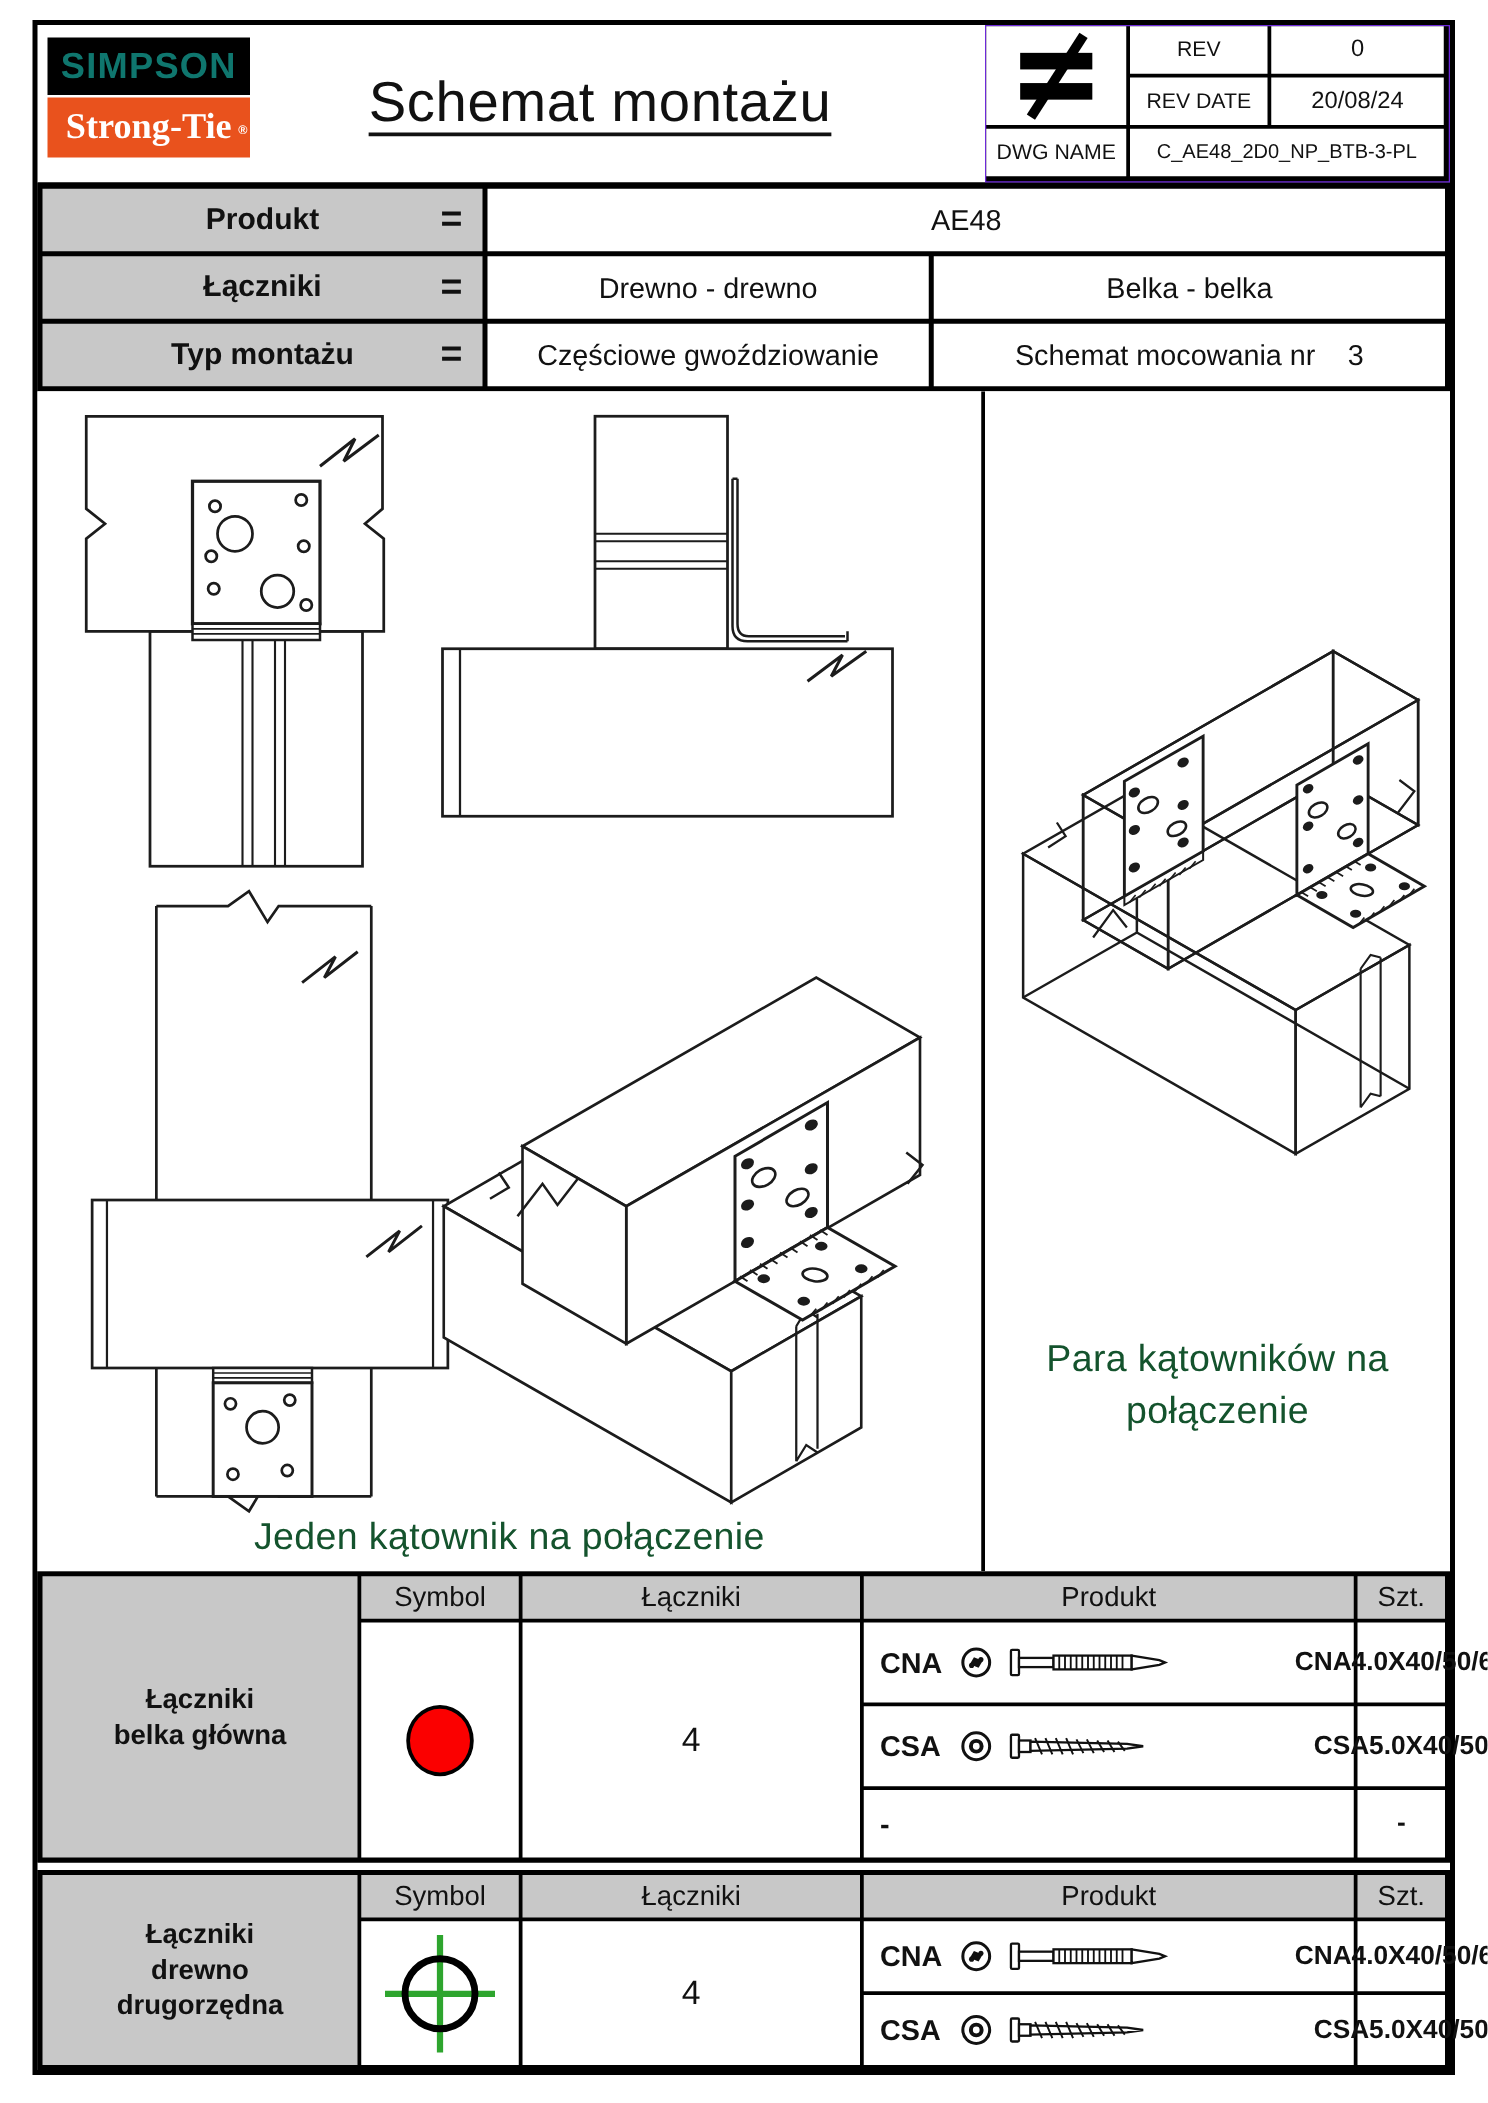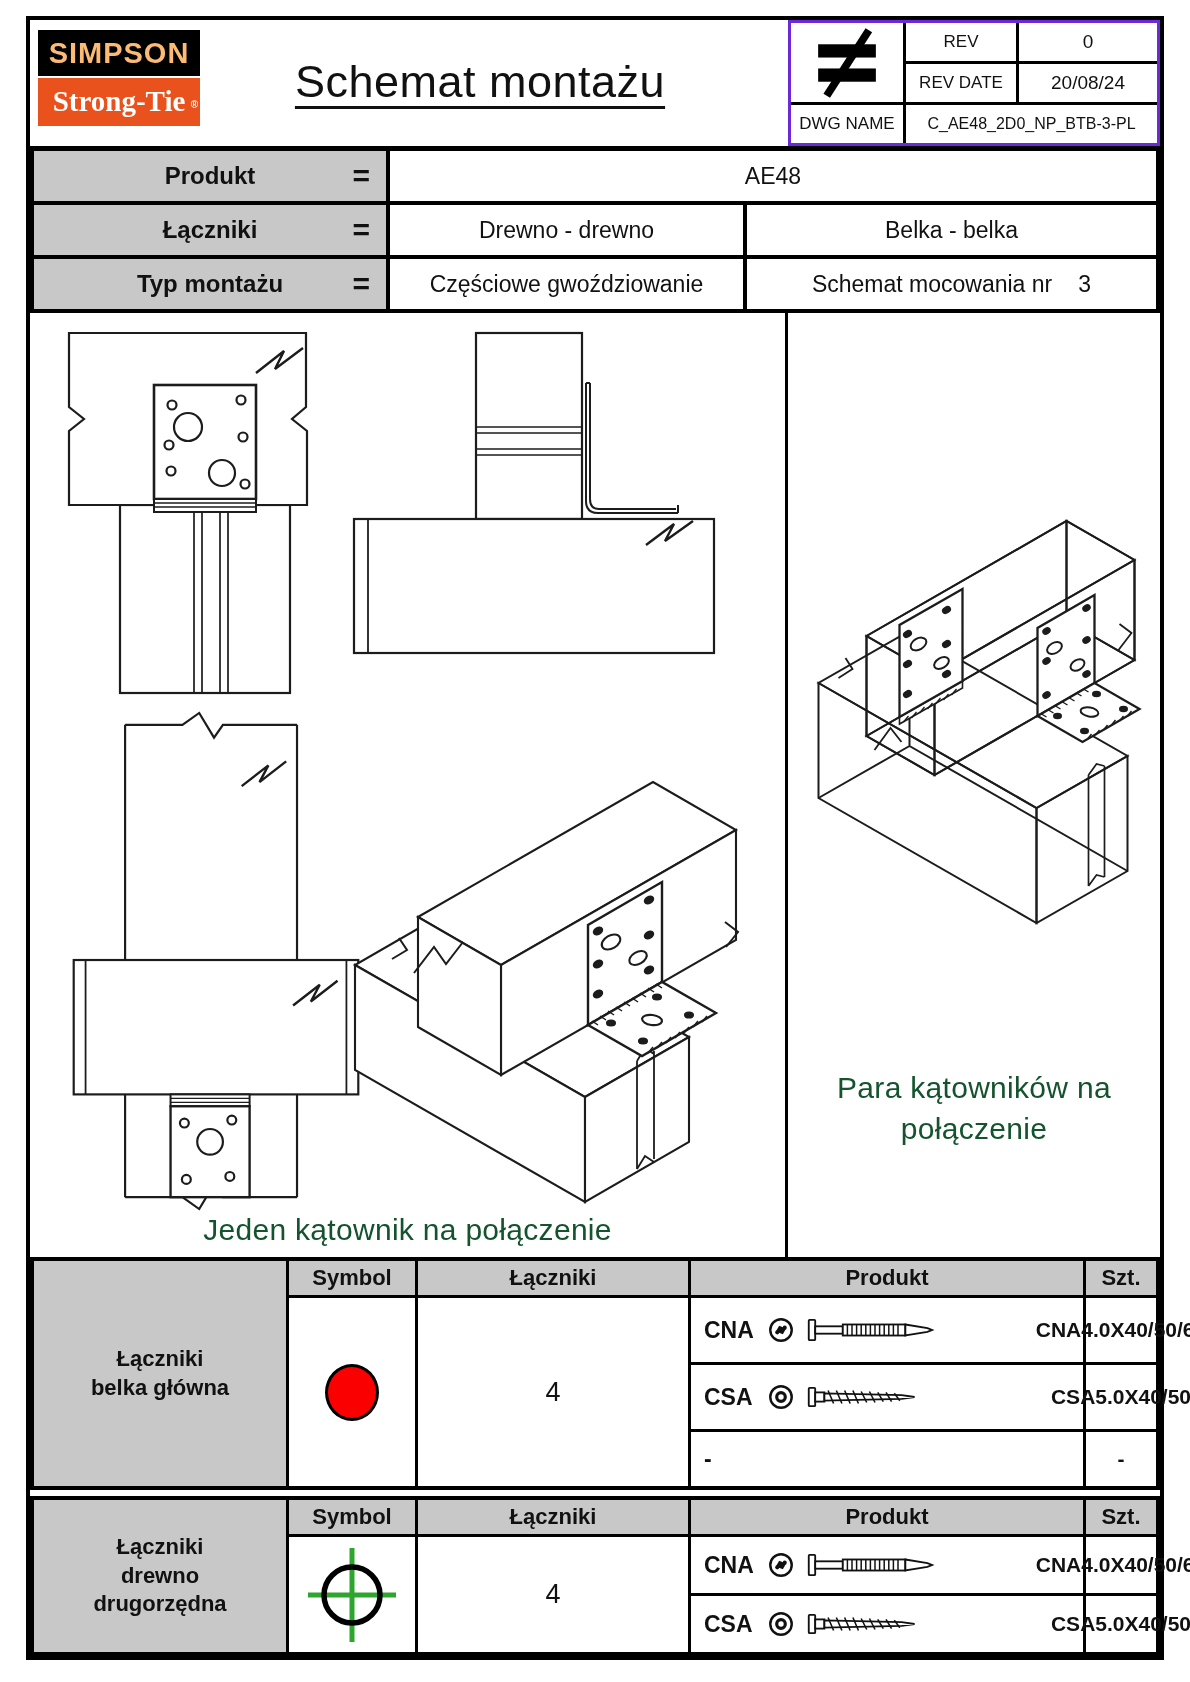--- a/index.html
+++ b/index.html
@@ -5,26 +5,26 @@
   :root{
     --orange:#E9521D; --red:#FB0000; --green:#2EA52E; --gray:#C8C8C8; --ink:#1c1c1c;
   }
   *{box-sizing:border-box; margin:0; padding:0;}
   body{width:1190px; height:1682px; background:#fff; font-family:"Liberation Sans", sans-serif; color:#111; overflow:hidden;}
   .frame{position:relative; width:1138px; height:1644px; margin:16px auto 0; border:4px solid #000; display:flex; flex-direction:column; background:#fff;}
 
   
   .header{position:relative; height:126px; flex:0 0 auto;}
   .logo{position:absolute; left:8px; top:10px; width:162px;}
-  .logo-top{height:46px; background:#000; color:#fdba74; font-weight:bold; font-size:29px; line-height:46px; text-align:center; letter-spacing:1px;}
+  .logo-top{height:46px; background:#000; color:#0f766e; font-weight:bold; font-size:29px; line-height:46px; text-align:center; letter-spacing:1px;}
   .logo-bottom{position:relative; height:48px; margin-top:2px; background:var(--orange); color:#fff; font-family:"Liberation Serif", serif; font-weight:bold; font-size:29px; line-height:46px; text-align:center;}
   .logo-reg{position:absolute; right:2px; bottom:-2px; font-size:10px; font-family:"Liberation Sans",sans-serif;}
   .title-wrap{position:absolute; left:180px; width:540px; top:36px; text-align:center;}
   .doc-title{font-size:45px; letter-spacing:0.5px; text-decoration:underline; text-decoration-thickness:3px; text-underline-offset:9px;}
-  .rev-table{position:absolute; top:0; right:0; width:372px; height:126px; background:#000; border:3px solid #6d28d9; display:grid; grid-template-columns:112px 110px 138px; grid-template-rows:38px 38px 38px; gap:3px;text-align:center;}
+  .rev-table{position:absolute; top:0; right:0; width:372px; height:126px; background:#000; border:1px solid #6d28d9; display:grid; grid-template-columns:112px 110px 138px; grid-template-rows:38px 38px 38px; gap:3px;text-align:center;}
   .rev-table .cell{background:#fff; display:flex; align-items:center; justify-content:center; font-size:17px;}
   .rt-sym{grid-area:1/1/3/2;}
   .rt-r3l{grid-area:3/1/4/2;}
   .rt-r3v{grid-area:3/2/4/4; font-size:16px !important;}
   .rev-table .val{font-size:19px;}
 
   
   .info-table{flex:0 0 auto; display:grid; grid-template-columns:352px 353px 1fr; grid-template-rows:50px 50px 50px; gap:4px; background:#000; border:4px solid #000; border-top-width:5px;}
   .info-table .ilabel{background:var(--gray); display:flex; align-items:center; position:relative; font-weight:bold; font-size:24px;}
   .info-table .ilabel .lab{flex:1; text-align:center;}
@@ -37,21 +37,21 @@
   .divider{position:absolute; left:755px; top:0; bottom:0; width:3px; background:#000;}
   .dwg{position:absolute;}
   .caption{position:absolute; font-size:30px; color:#14532d; text-align:center; letter-spacing:0.3px;}
   .caption-left{left:0; width:755px; bottom:10px;}
   .caption-right{left:758px; right:0; bottom:108px; line-height:1.35;}
 
   
   .ft{flex:0 0 auto; display:grid; grid-template-columns:252px 126px 270px 392px 70px; gap:3px; background:#000; border:4px solid #000;}
   .ft1{grid-template-rows:34px 64px 64px 54px;}
   .ft2{grid-template-rows:34px 56px 56px; margin-top:6px;}
-  .ft .hcell{background:var(--gray); display:flex; align-items:center; justify-content:center; font-weight:bold; font-size:22px;}
+  .ft .hcell{background:var(--gray); display:flex; align-items:center; justify-content:center; font-weight:normal; font-size:22px;}
   .ft .cell{background:#fff; display:flex; align-items:center;}
   .ft-label{background:var(--gray); display:flex; flex-direction:column; align-items:center; justify-content:center; font-weight:bold; font-size:22px; line-height:1.3;}
   .ft1 .ft-label{grid-row:1/5;}
   .ft2 .ft-label{grid-row:1/4;}
   .ft1 .ft-symbol{grid-row:2/5;}
   .ft2 .ft-symbol{grid-row:2/4;}
   .ft1 .ft-qty{grid-row:2/5;}
   .ft2 .ft-qty{grid-row:2/4;}
   .ft-symbol, .ft-qty{justify-content:center;}
   .ft-qty{font-size:27px;}

